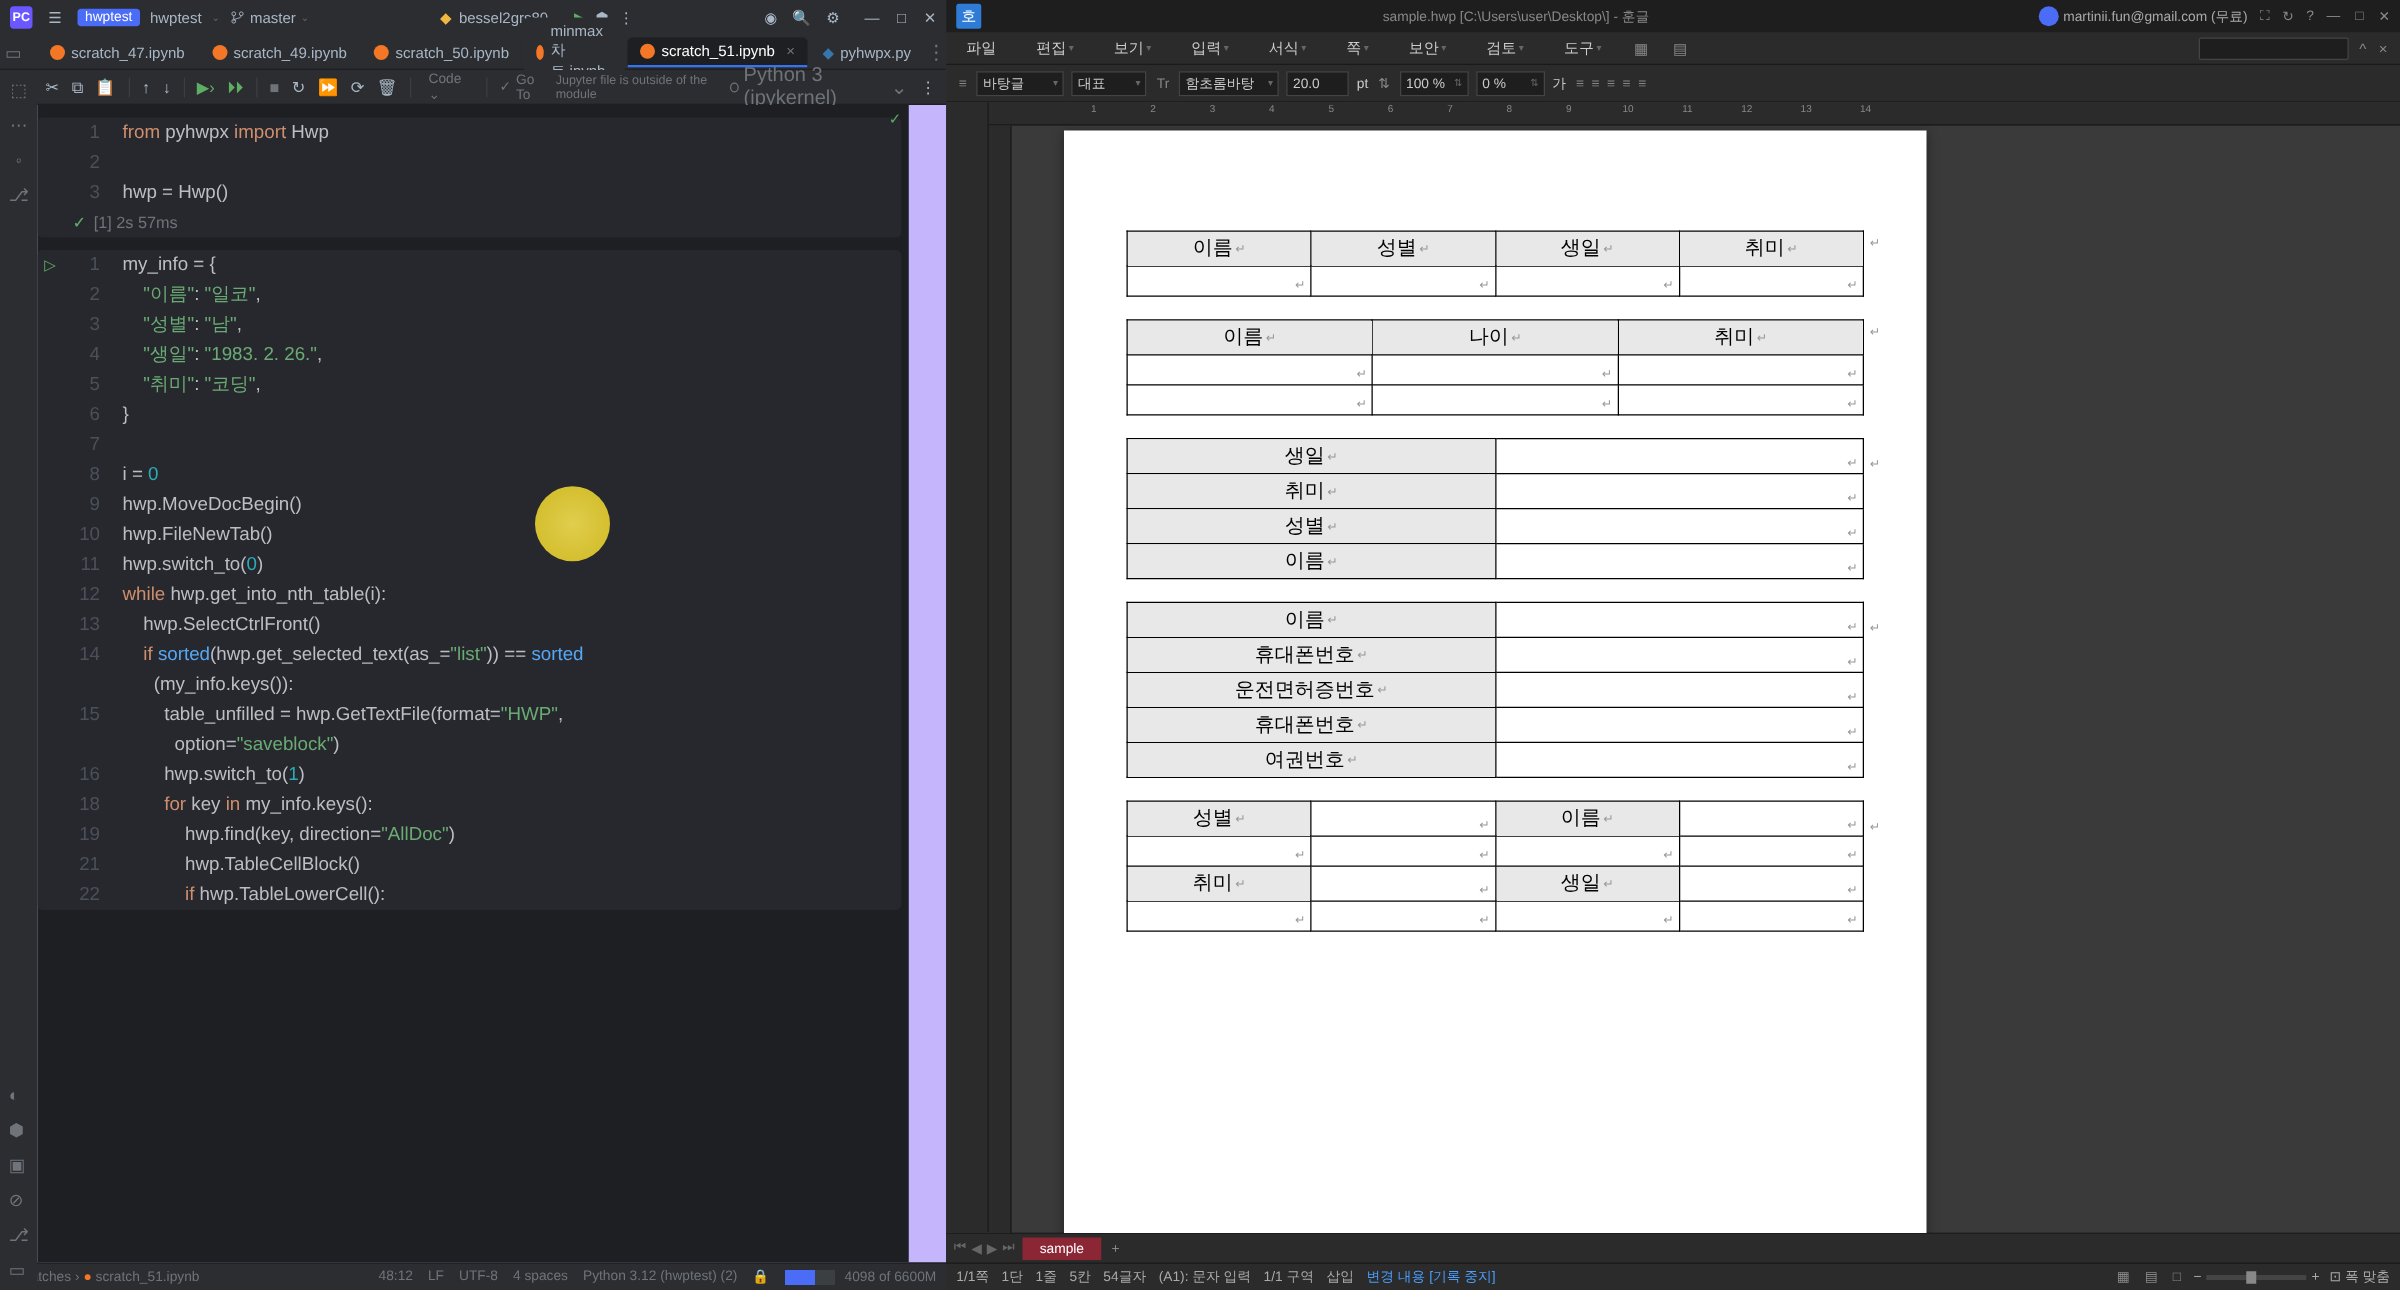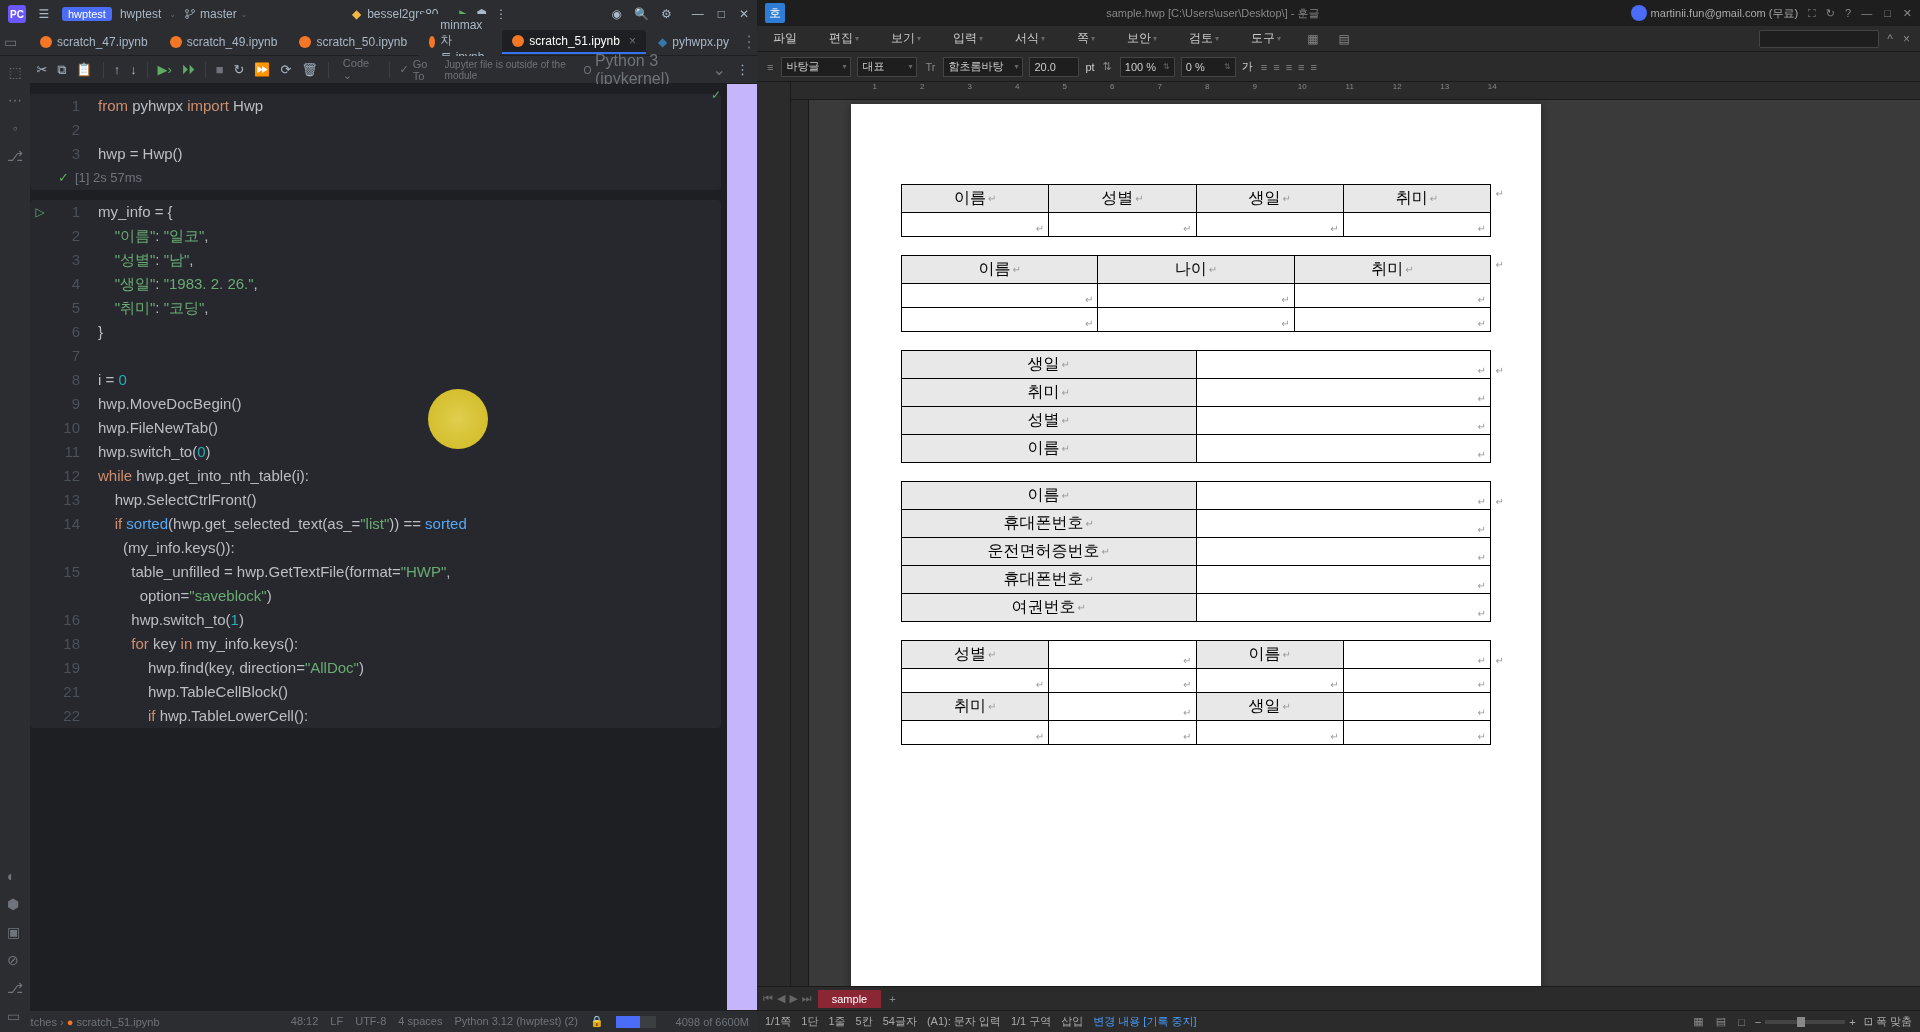--- a/index.html
+++ b/index.html
@@ -70,21 +70,21 @@
 .num { color: #2aacb8; }
 .param { color: #bcbec4; }
 .comment { color: #7a7e85; }
 
 
 .cursor-circle { position: absolute; width: 60px; height: 60px; background: radial-gradient(circle, #f5e050 0%, #e8d030 70%, rgba(232,208,48,0) 100%); border-radius: 50%; left: 398px; top: 305px; pointer-events: none; opacity: 0.9; }
 
 
 .ide-status { height: 22px; background: #2b2d30; border-top: 1px solid #1e1f22; display: flex; align-items: center; padding: 0 8px; font-size: 11px; color: #6f737a; gap: 12px; }
 .ide-status-right { margin-left: auto; display: flex; gap: 12px; }
-.mem-bar { display: flex; align-items: center; gap: 20px; }
+.mem-bar { display: flex; align-items: center; gap: 8px; }
 .mem-graph { width: 40px; height: 12px; background: #3c3f41; position: relative; }
 .mem-fill { position: absolute; left: 0; top: 0; height: 100%; width: 62%; background: #4a6cf7; }
 
 
 .hwp-titlebar { height: 26px; background: #1e1e1e; display: flex; align-items: center; padding: 0 8px; color: #888; font-size: 11px; }
 .hwp-logo { width: 20px; height: 20px; background: #2e7cd6; color: #fff; display: flex; align-items: center; justify-content: center; font-size: 12px; border-radius: 2px; margin-right: 10px; }
 .hwp-title-center { flex: 1; text-align: center; color: #888; }
 .hwp-title-right { display: flex; align-items: center; gap: 10px; }
 .user-badge { display: flex; align-items: center; gap: 4px; color: #aaa; }
 .user-avatar { width: 16px; height: 16px; border-radius: 50%; background: #4a6cf7; }

